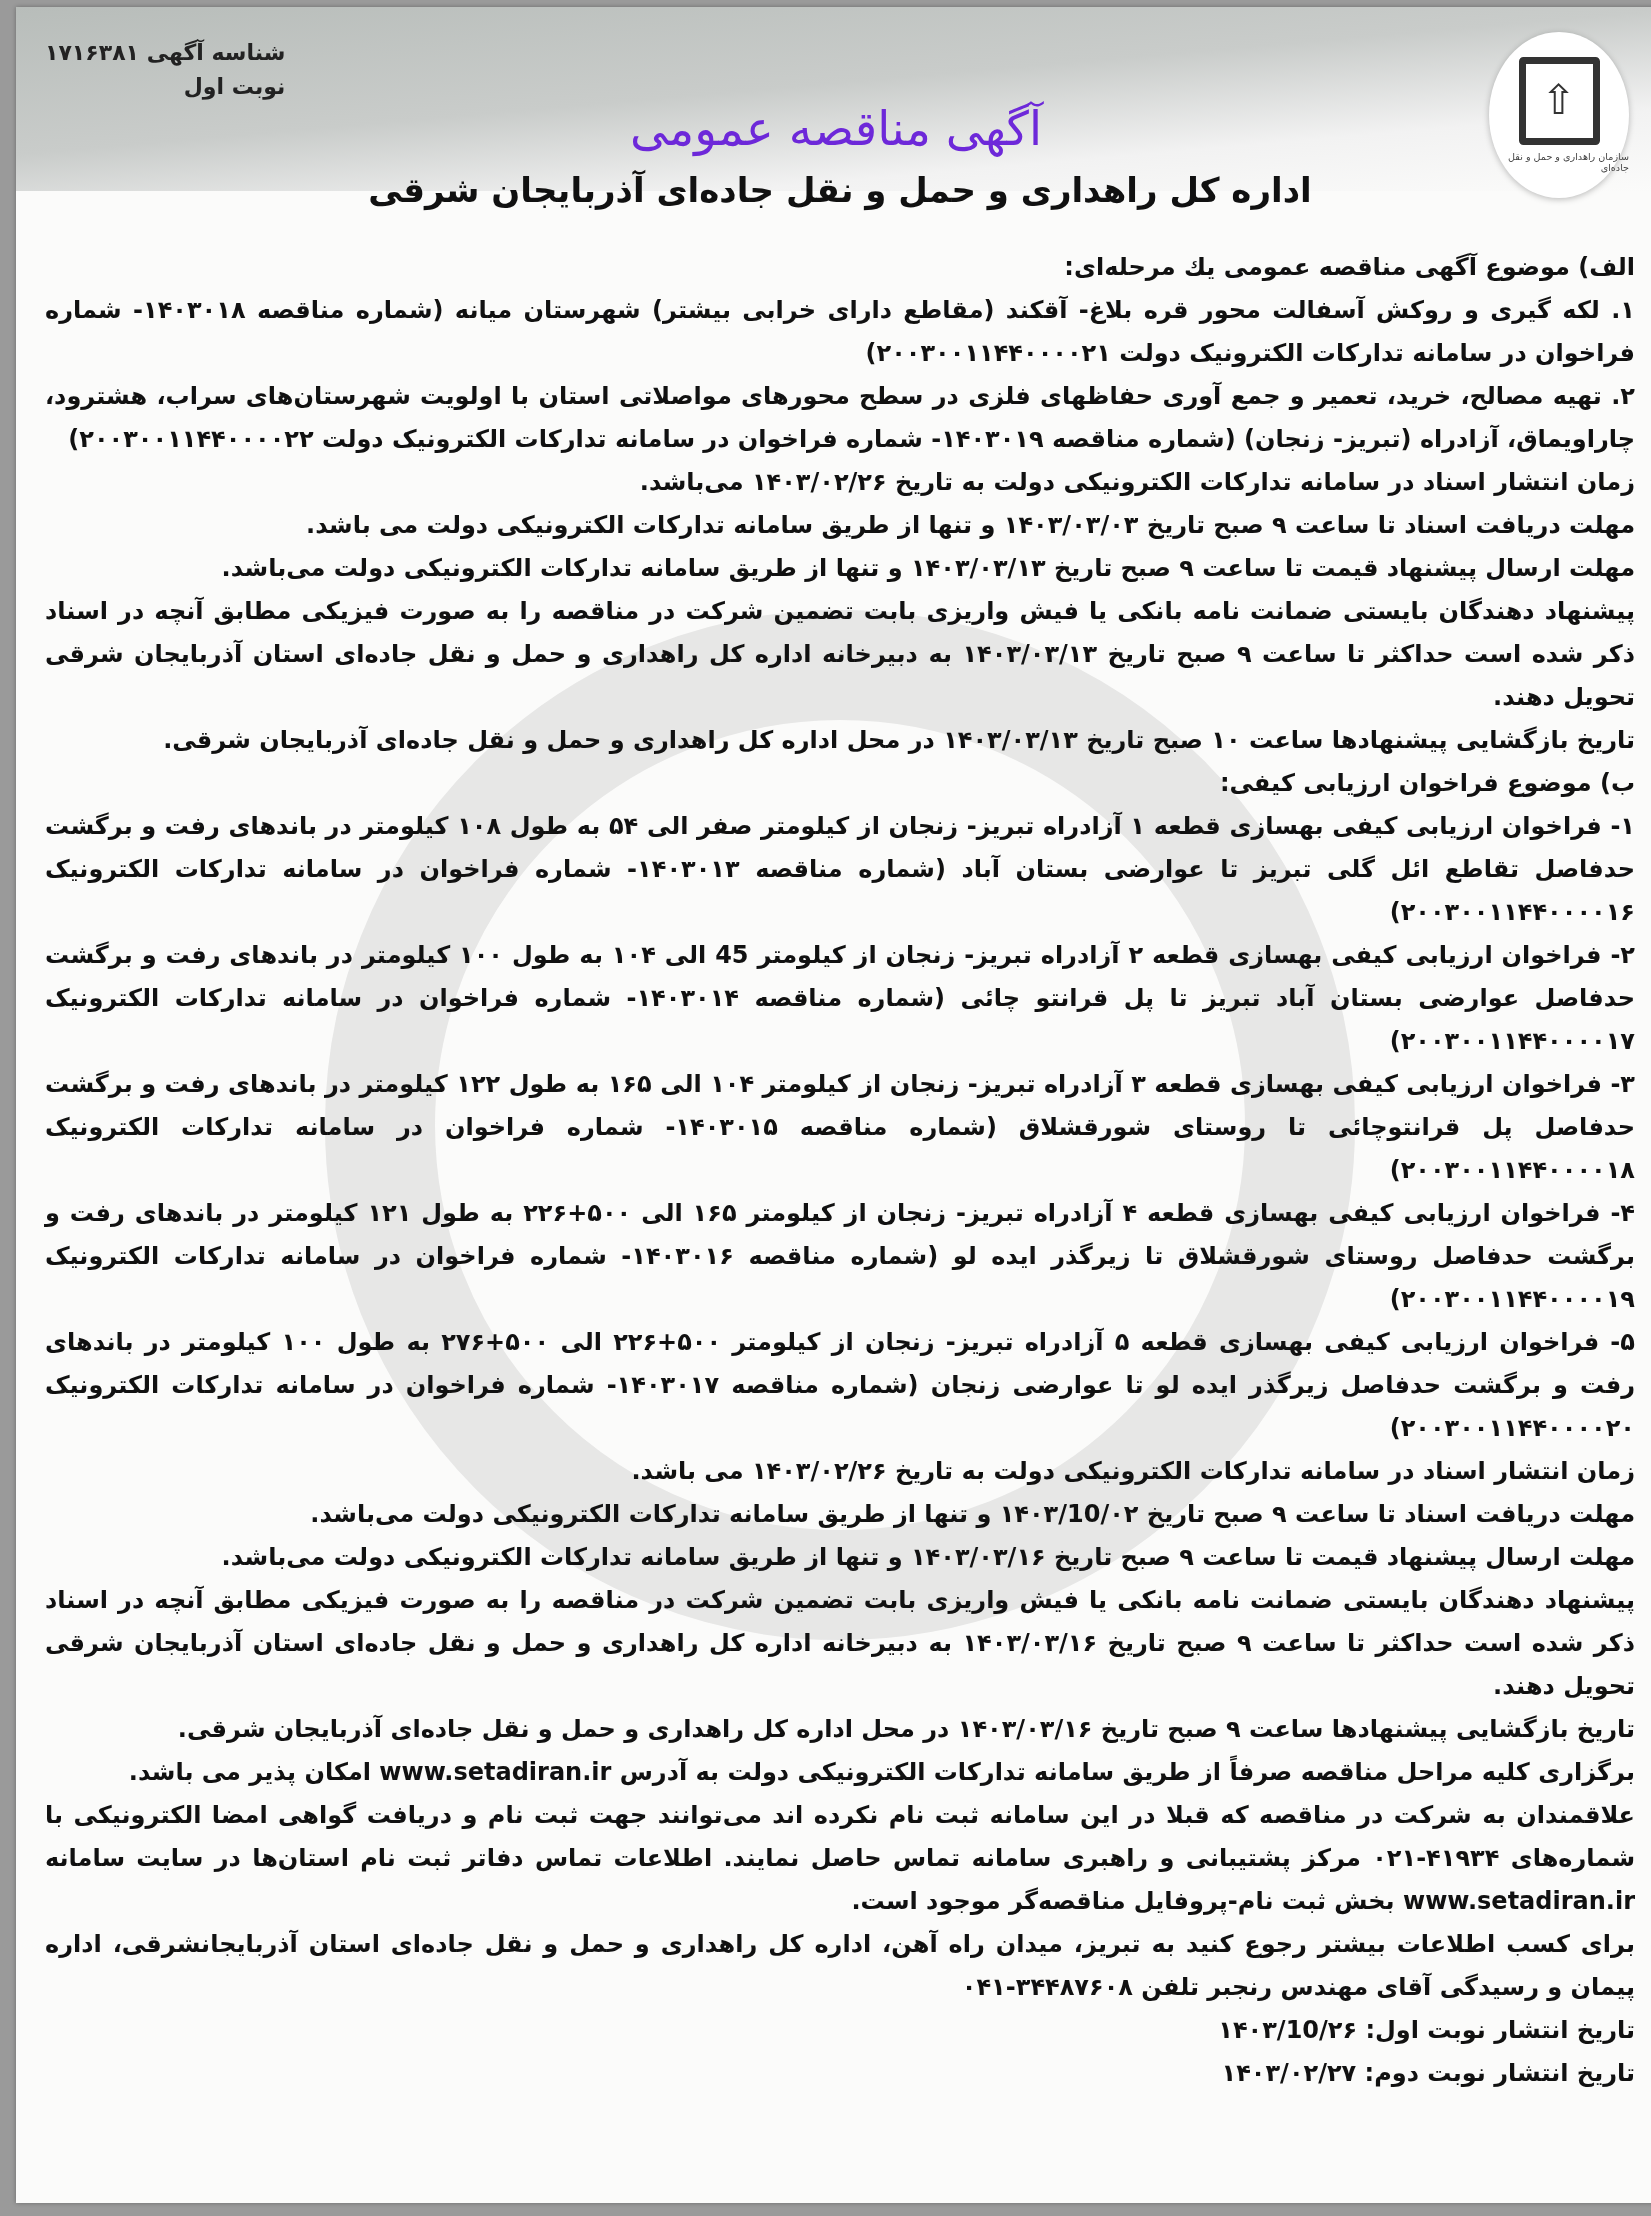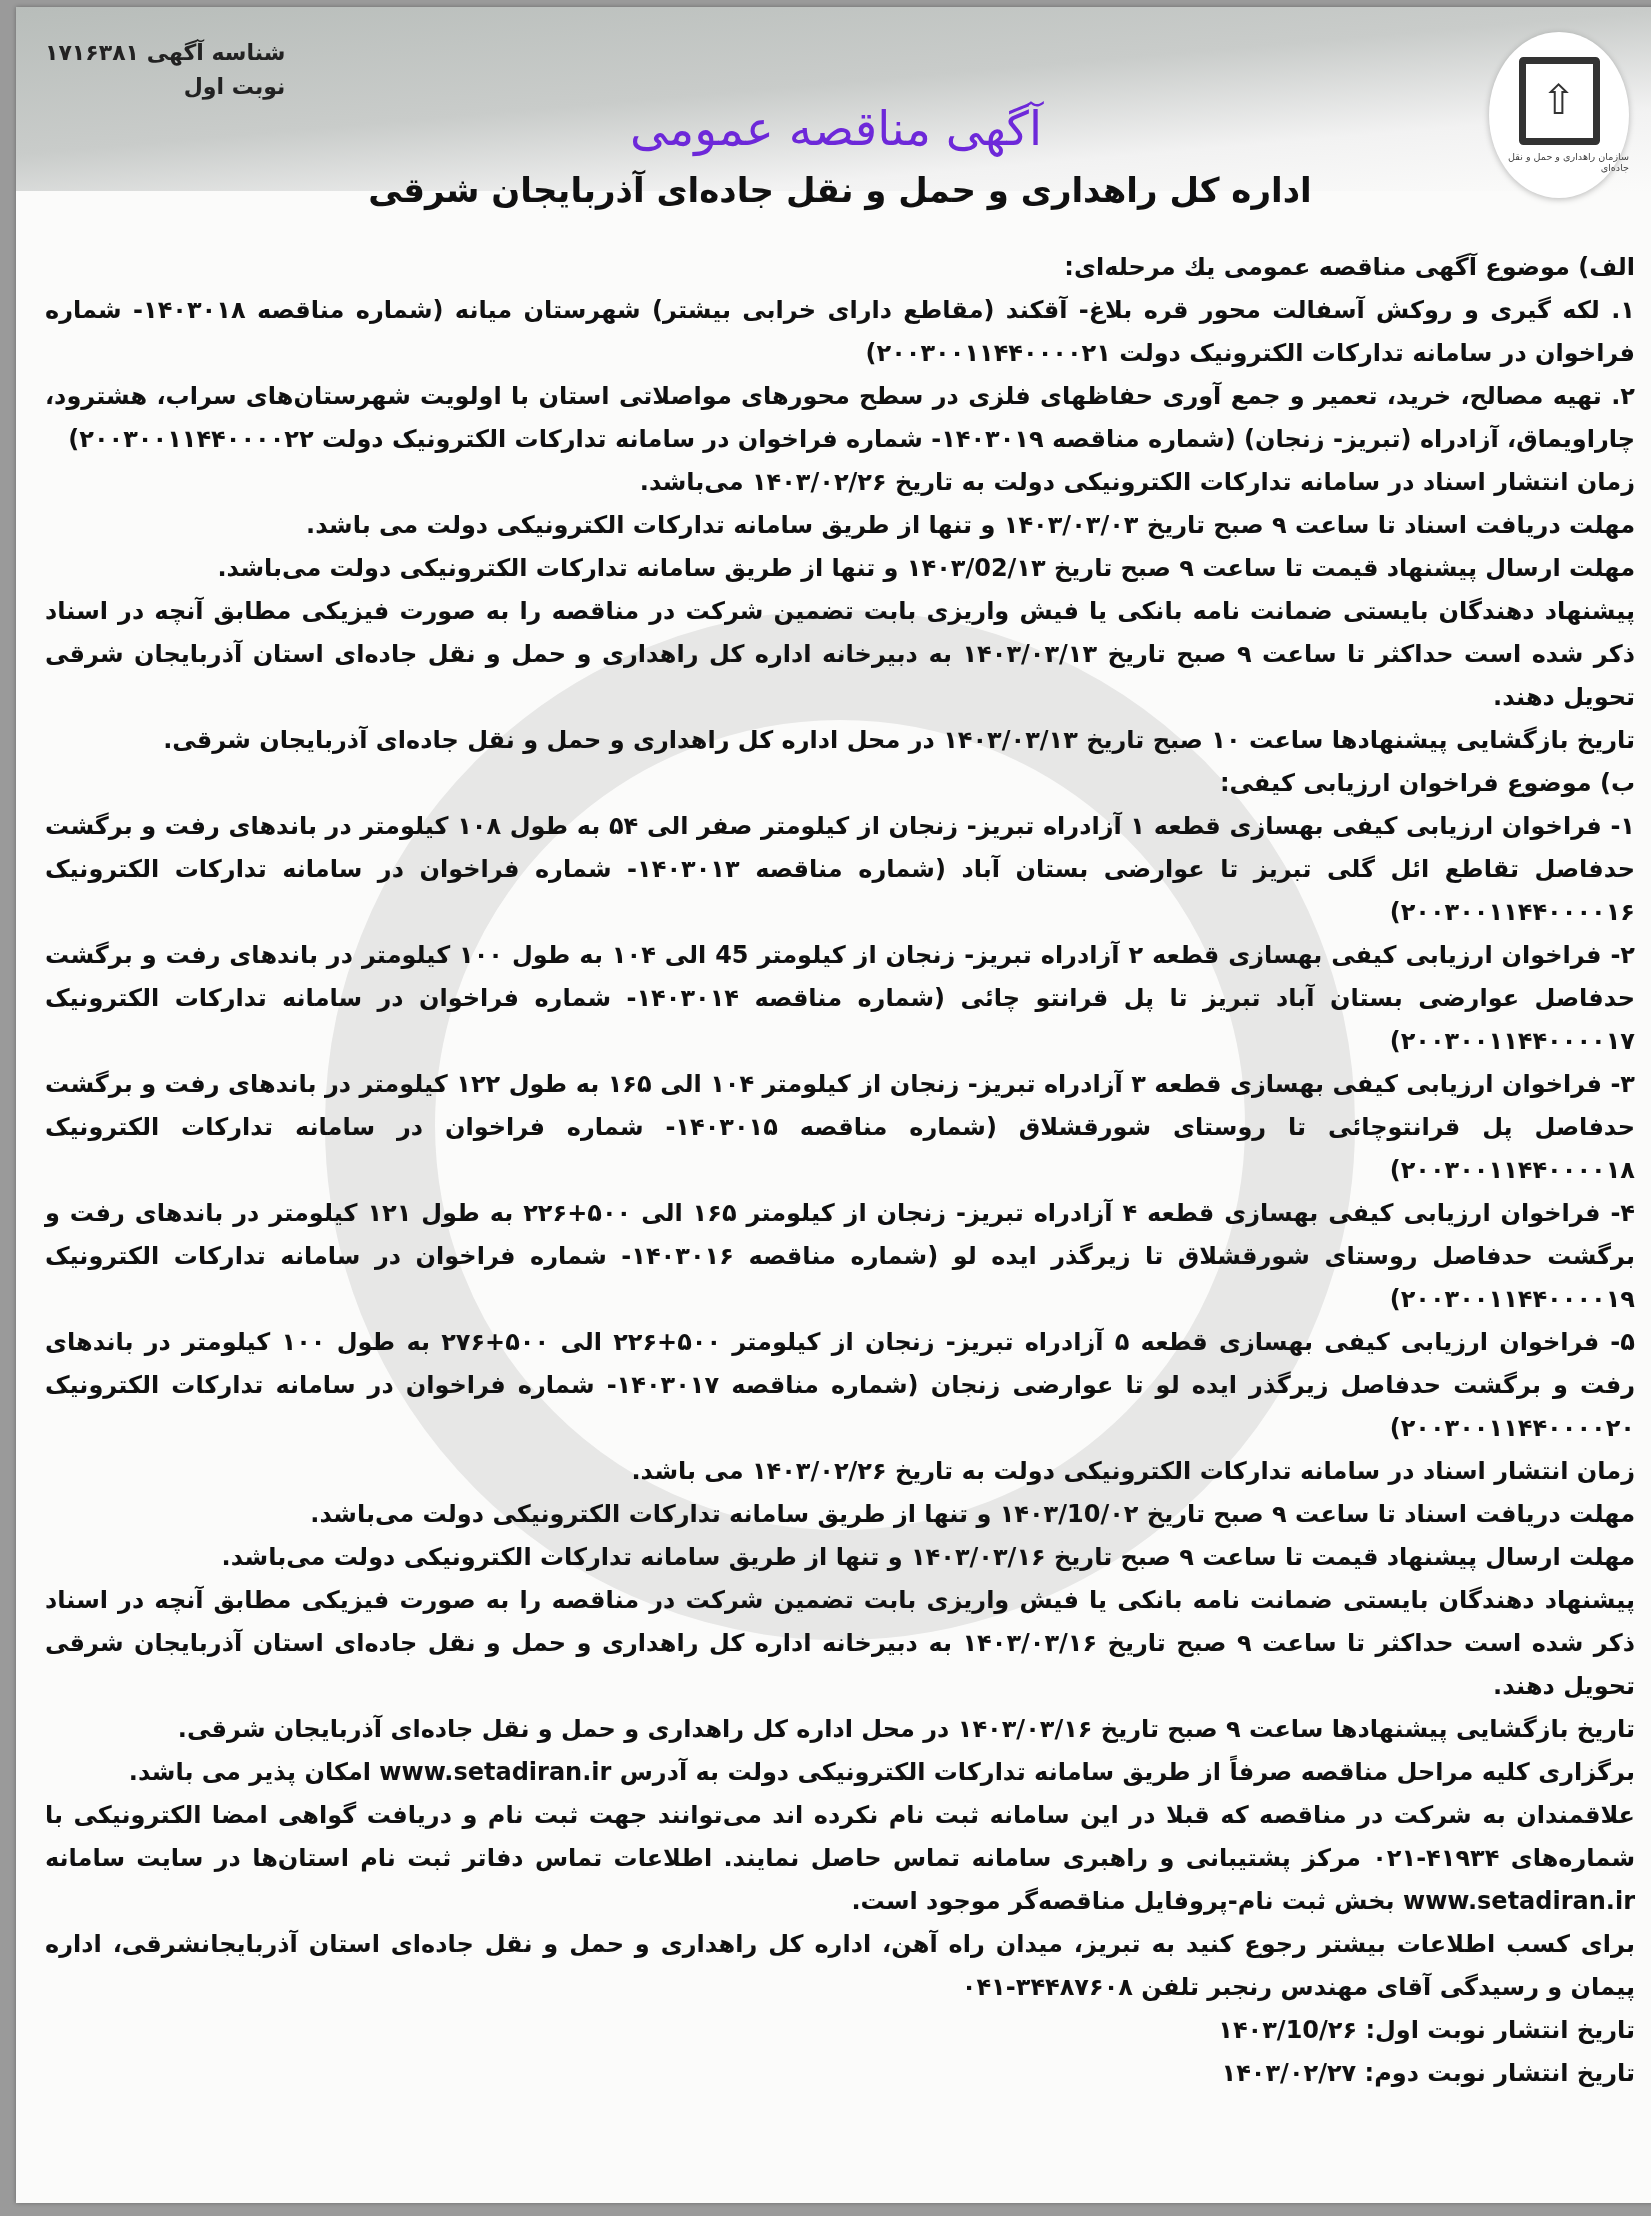--- a/index.html
+++ b/index.html
@@ -37,21 +37,21 @@
 
   <div class="title">آگهی مناقصه عمومی</div>
   <div class="subtitle">اداره کل راهداری و حمل و نقل جاده‌ای آذربایجان شرقی</div>
 
   <div class="body">
     <p class="heading">الف) موضوع آگهی مناقصه عمومی یك مرحله‌ای:</p>
     <p>۱. لکه گیری و روکش آسفالت محور قره بلاغ- آقکند (مقاطع دارای خرابی بیشتر) شهرستان میانه (شماره مناقصه ۱۴۰۳۰۱۸- شماره فراخوان در سامانه تدارکات الکترونیک دولت ۲۰۰۳۰۰۱۱۴۴۰۰۰۰۲۱)</p>
     <p>۲. تهیه مصالح، خرید، تعمیر و جمع آوری حفاظهای فلزی در سطح محورهای مواصلاتی استان با اولویت شهرستان‌های سراب، هشترود، چاراویماق، آزادراه (تبریز- زنجان) (شماره مناقصه ۱۴۰۳۰۱۹- شماره فراخوان در سامانه تدارکات الکترونیک دولت ۲۰۰۳۰۰۱۱۴۴۰۰۰۰۲۲)</p>
     <p>زمان انتشار اسناد در سامانه تدارکات الکترونیکی دولت به تاریخ ۱۴۰۳/۰۲/۲۶ می‌باشد.</p>
     <p>مهلت دریافت اسناد تا ساعت ۹ صبح تاریخ ۱۴۰۳/۰۳/۰۳ و تنها از طریق سامانه تدارکات الکترونیکی دولت می باشد.</p>
-    <p>مهلت ارسال پیشنهاد قیمت تا ساعت ۹ صبح تاریخ ۱۴۰۳/02/۱۳ و تنها از طریق سامانه تدارکات الکترونیکی دولت می‌باشد.</p>
+    <p>مهلت ارسال پیشنهاد قیمت تا ساعت ۹ صبح تاریخ ۱۴۰۳/۰۳/۱۳ و تنها از طریق سامانه تدارکات الکترونیکی دولت می‌باشد.</p>
     <p>پیشنهاد دهندگان بایستی ضمانت نامه بانکی یا فیش واریزی بابت تضمین شرکت در مناقصه را به صورت فیزیکی مطابق آنچه در اسناد ذکر شده است حداکثر تا ساعت ۹ صبح تاریخ ۱۴۰۳/۰۳/۱۳ به دبیرخانه اداره کل راهداری و حمل و نقل جاده‌ای استان آذربایجان شرقی تحویل دهند.</p>
     <p>تاریخ بازگشایی پیشنهادها ساعت ۱۰ صبح تاریخ ۱۴۰۳/۰۳/۱۳ در محل اداره کل راهداری و حمل و نقل جاده‌ای آذربایجان شرقی.</p>
 
     <p class="heading">ب) موضوع فراخوان ارزیابی کیفی:</p>
     <p>۱- فراخوان ارزیابی کیفی بهسازی قطعه ۱ آزادراه تبریز- زنجان از کیلومتر صفر الی ۵۴ به طول ۱۰۸ کیلومتر در باندهای رفت و برگشت حدفاصل تقاطع ائل گلی تبریز تا عوارضی بستان آباد (شماره مناقصه ۱۴۰۳۰۱۳- شماره فراخوان در سامانه تدارکات الکترونیک ۲۰۰۳۰۰۱۱۴۴۰۰۰۰۱۶)</p>
     <p>۲- فراخوان ارزیابی کیفی بهسازی قطعه ۲ آزادراه تبریز- زنجان از کیلومتر 45 الی ۱۰۴ به طول ۱۰۰ کیلومتر در باندهای رفت و برگشت حدفاصل عوارضی بستان آباد تبریز تا پل قرانتو چائی (شماره مناقصه ۱۴۰۳۰۱۴- شماره فراخوان در سامانه تدارکات الکترونیک ۲۰۰۳۰۰۱۱۴۴۰۰۰۰۱۷)</p>
     <p>۳- فراخوان ارزیابی کیفی بهسازی قطعه ۳ آزادراه تبریز- زنجان از کیلومتر ۱۰۴ الی ۱۶۵ به طول ۱۲۲ کیلومتر در باندهای رفت و برگشت حدفاصل پل قرانتوچائی تا روستای شورقشلاق (شماره مناقصه ۱۴۰۳۰۱۵- شماره فراخوان در سامانه تدارکات الکترونیک ۲۰۰۳۰۰۱۱۴۴۰۰۰۰۱۸)</p>
     <p>۴- فراخوان ارزیابی کیفی بهسازی قطعه ۴ آزادراه تبریز- زنجان از کیلومتر ۱۶۵ الی ۵۰۰+۲۲۶ به طول ۱۲۱ کیلومتر در باندهای رفت و برگشت حدفاصل روستای شورقشلاق تا زیرگذر ایده لو (شماره مناقصه ۱۴۰۳۰۱۶- شماره فراخوان در سامانه تدارکات الکترونیک ۲۰۰۳۰۰۱۱۴۴۰۰۰۰۱۹)</p>
     <p>۵- فراخوان ارزیابی کیفی بهسازی قطعه ۵ آزادراه تبریز- زنجان از کیلومتر ۵۰۰+۲۲۶ الی ۵۰۰+۲۷۶ به طول ۱۰۰ کیلومتر در باندهای رفت و برگشت حدفاصل زیرگذر ایده لو تا عوارضی زنجان (شماره مناقصه ۱۴۰۳۰۱۷- شماره فراخوان در سامانه تدارکات الکترونیک ۲۰۰۳۰۰۱۱۴۴۰۰۰۰۲۰)</p>
     <p>زمان انتشار اسناد در سامانه تدارکات الکترونیکی دولت به تاریخ ۱۴۰۳/۰۲/۲۶ می باشد.</p>

